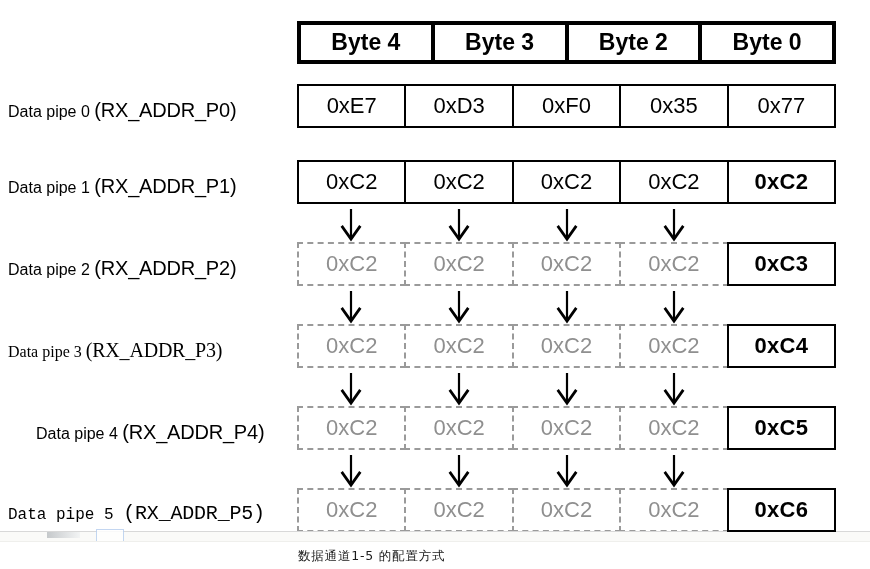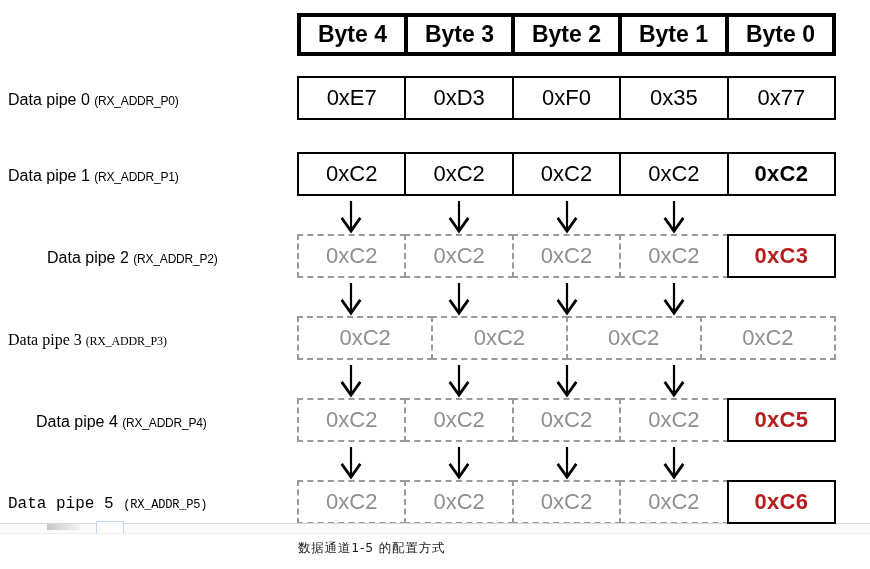--- a/index.html
+++ b/index.html
@@ -12,41 +12,41 @@
     height: 569px;
     position: relative;
     overflow: hidden;
     font-family: "Liberation Sans", "DejaVu Sans", sans-serif;
     color: #000000;
   }
 
   #figure {
     position: absolute;
     left: 0;
-    top: 0;
+    top: 8px;
     width: 870px;
     height: 440px;
   }
 
   
   .row-label {
     position: absolute;
     left: 8px;
     width: 285px;
     text-align: left;
     white-space: nowrap;
     line-height: 1;
   }
   .row-label .lbl-main {
     font-size: 16px;
     font-weight: 400;
     letter-spacing: 0px;
   }
   .row-label .lbl-reg {
-    font-size: 12px;
+    font-size: 20px;
     font-weight: 400;
     letter-spacing: -0.2px;
   }
 
   
   .hdr-bar {
     position: absolute;
     left: 297px;
     top: 13px;
     width: 539px;
@@ -99,21 +99,21 @@
   .cell.dashed {
     border: 2px dashed #9a9a9a;
     color: #8f8f8f;
     margin-left: -2px;
   }
   .cell.dashed:first-child { margin-left: 0; }
 
   
   .cell.endsolid {
     border: 2.5px solid #000000;
-    color: #b91c1c;
+    color: #000000;
     font-weight: 700;
     letter-spacing: 0.3px;
     background: #ffffff;
     position: relative;
     z-index: 3;
     margin-left: -2px;
   }
 
   
   .arrow-row {
@@ -192,21 +192,20 @@
 </style>
 </head>
 <body>
 
 <div id="figure">
 
   <div class="hdr-bar" id="header-bar">
       <div class="hdr-cell">Byte 4</div>
       <div class="hdr-cell">Byte 3</div>
       <div class="hdr-cell">Byte 2</div>
-      <div class="hdr-cell">Byte 1</div>
       <div class="hdr-cell">Byte 0</div>
     </div>
 
   <div id="rows-layer">
       <div class="row-label" style="top: 92px;"><span class="lbl-main">Data pipe 0</span> <span class="lbl-reg">(RX_ADDR_P0)</span></div>
       <div class="data-row" style="top: 76px; border-radius: 13px;">
         <div class="cell solid">0xE7</div>
         <div class="cell solid">0xD3</div>
         <div class="cell solid">0xF0</div>
         <div class="cell solid">0x35</div>
@@ -239,21 +238,21 @@
             <polyline points="6.5,21 15,33 23.5,21" fill="none" stroke="#000" stroke-width="2.8" stroke-linecap="square" stroke-linejoin="miter"></polyline>
           </svg>
         </div>
         <div class="arrow" style="left: 377.3px;">
           <svg width="30" height="38" viewBox="0 0 30 38">
             <line x1="15" y1="3" x2="15" y2="31" stroke="#000" stroke-width="2.2"></line>
             <polyline points="6.5,21 15,33 23.5,21" fill="none" stroke="#000" stroke-width="2.8" stroke-linecap="square" stroke-linejoin="miter"></polyline>
           </svg>
         </div>
       </div>
-      <div class="row-label" style="top: 250px; margin-left: 39px;"><span class="lbl-main">Data pipe 2</span> <span class="lbl-reg">(RX_ADDR_P2)</span></div>
+      <div class="row-label" style="top: 250px;"><span class="lbl-main">Data pipe 2</span> <span class="lbl-reg">(RX_ADDR_P2)</span></div>
       <div class="data-row" style="top: 234px;">
         <div class="cell dashed">0xC2</div>
         <div class="cell dashed">0xC2</div>
         <div class="cell dashed">0xC2</div>
         <div class="cell dashed">0xC2</div>
         <div class="cell endsolid bold">0xC3</div>
       </div>
       <div class="arrow-row" style="top: 280px;">
         <div class="arrow" style="left: 53.9px;">
           <svg width="30" height="38" viewBox="0 0 30 38">
@@ -279,20 +278,21 @@
             <polyline points="6.5,21 15,33 23.5,21" fill="none" stroke="#000" stroke-width="2.8" stroke-linecap="square" stroke-linejoin="miter"></polyline>
           </svg>
         </div>
       </div>
       <div class="row-label" style="top: 332px; font-family: Liberation Serif, serif;"><span class="lbl-main">Data pipe 3</span> <span class="lbl-reg">(RX_ADDR_P3)</span></div>
       <div class="data-row" style="top: 316px;">
         <div class="cell dashed">0xC2</div>
         <div class="cell dashed">0xC2</div>
         <div class="cell dashed">0xC2</div>
         <div class="cell dashed">0xC2</div>
+        <div class="cell endsolid bold">0xC4</div>
       </div>
       <div class="arrow-row" style="top: 362px;">
         <div class="arrow" style="left: 53.9px;">
           <svg width="30" height="38" viewBox="0 0 30 38">
             <line x1="15" y1="3" x2="15" y2="31" stroke="#000" stroke-width="2.2"></line>
             <polyline points="6.5,21 15,33 23.5,21" fill="none" stroke="#000" stroke-width="2.8" stroke-linecap="square" stroke-linejoin="miter"></polyline>
           </svg>
         </div>
         <div class="arrow" style="left: 161.7px;">
           <svg width="30" height="38" viewBox="0 0 30 38">

